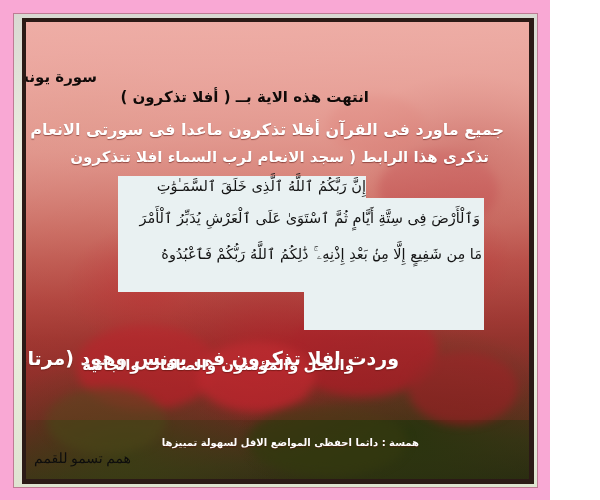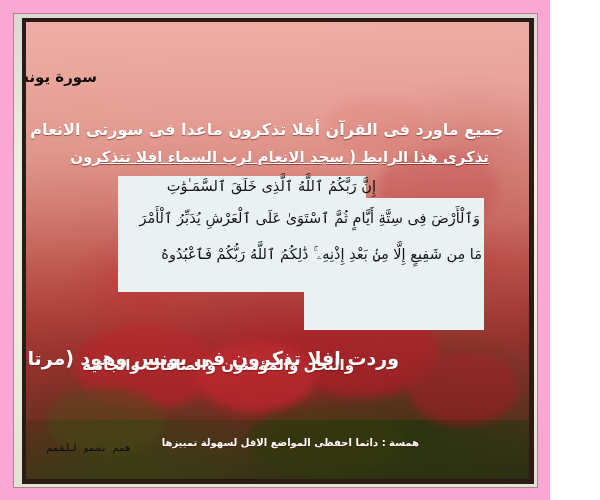--- a/index.html
+++ b/index.html
@@ -120,21 +120,21 @@
     text-shadow: 0 0 1px rgba(255,235,230,.35);
   }
   .light {
     color: #ffffff;
     text-shadow: 0 1px 1px rgba(90,20,14,.55);
   }
 
   .l-surah   { top: 46px;  right: 432px; font-size: 15px; }
   .l-ended   { top: 66px;  right: 160px; font-size: 15px; }
   .l-all     { top: 98px;  right: 25px;  font-size: 16px; }
-  .l-link    { top: 126px; right: 40px;  font-size: 15px; text-decoration: underline; }
+  .l-link    { top: 126px; right: 40px;  font-size: 15px; }
 
   .l-rep1    { top: 325px; right: 130px; font-size: 19px; }
   .l-rep2    { top: 334px; right: 175px; font-size: 15px; }
   .l-whisper { top: 415px; right: 110px; font-size: 10px; }
 
   
   #quran {
     position: absolute;
     left: 92px;
     top: 154px;
@@ -154,33 +154,33 @@
   .qline {
     position: absolute;
     white-space: nowrap;
     color: #141414;
     font-family: "DejaVu Sans", sans-serif;
     font-size: 14.5px;
     direction: rtl;
     unicode-bidi: isolate;
     letter-spacing: .2px;
   }
-  .q1 { top: 2px;   right: 108px; text-align: right; }
+  .q1 { top: 2px;   right: 118px; text-align: right; }
   .q2 { top: 34px;  right: 4px;  }
   .q3 { top: 70px;  right: 2px;  }
   .q4 { top: 117px; right: 6px;  }
 
   
   .sig {
     position: absolute;
-    bottom: 25px;
+    bottom: 12px;
     right: 398px;
-    font-size: 10px;
+    font-size: 14px;
     color: #0d0d0d;
-    font-family: Liberation Mono, monospace;
+    font-family: Liberation Serif, serif;
     direction: rtl;
     unicode-bidi: isolate;
     white-space: nowrap;
   }
 </style>
 </head>
 <body>
 
 <div id="poster">
 
@@ -198,20 +198,21 @@
     <div class="petal" style="left:76%;top:72%;width:110px;height:74px;background:#8d1a1e;opacity:.75;"></div>
     <div class="petal" style="left:4%;top:80%;width:120px;height:66px;background:#4a4418;opacity:.7;"></div>
     <div class="petal" style="left:44%;top:84%;width:160px;height:70px;background:#33380f;opacity:.8;"></div>
 
     <div class="wash"></div>
 
     <div id="textlayer">
 
       <div class="line dark l-surah">سورة يونس</div>
 
+      <div class="line dark l-ended">انتهت هذه الاية بــ ( أفلا تذكرون )</div>
 
       <div class="line light l-all">جميع ماورد فى القرآن أفلا تذكرون ماعدا فى سورتى الانعام والسجدة</div>
 
       <div class="line light l-link">تذكرى هذا الرابط ( سجد الانعام لرب السماء افلا تتذكرون</div>
 
       <div id="quran">
         <div class="plate plate-1"></div>
         <div class="plate plate-2"></div>
         <div class="plate plate-3"></div>
 

